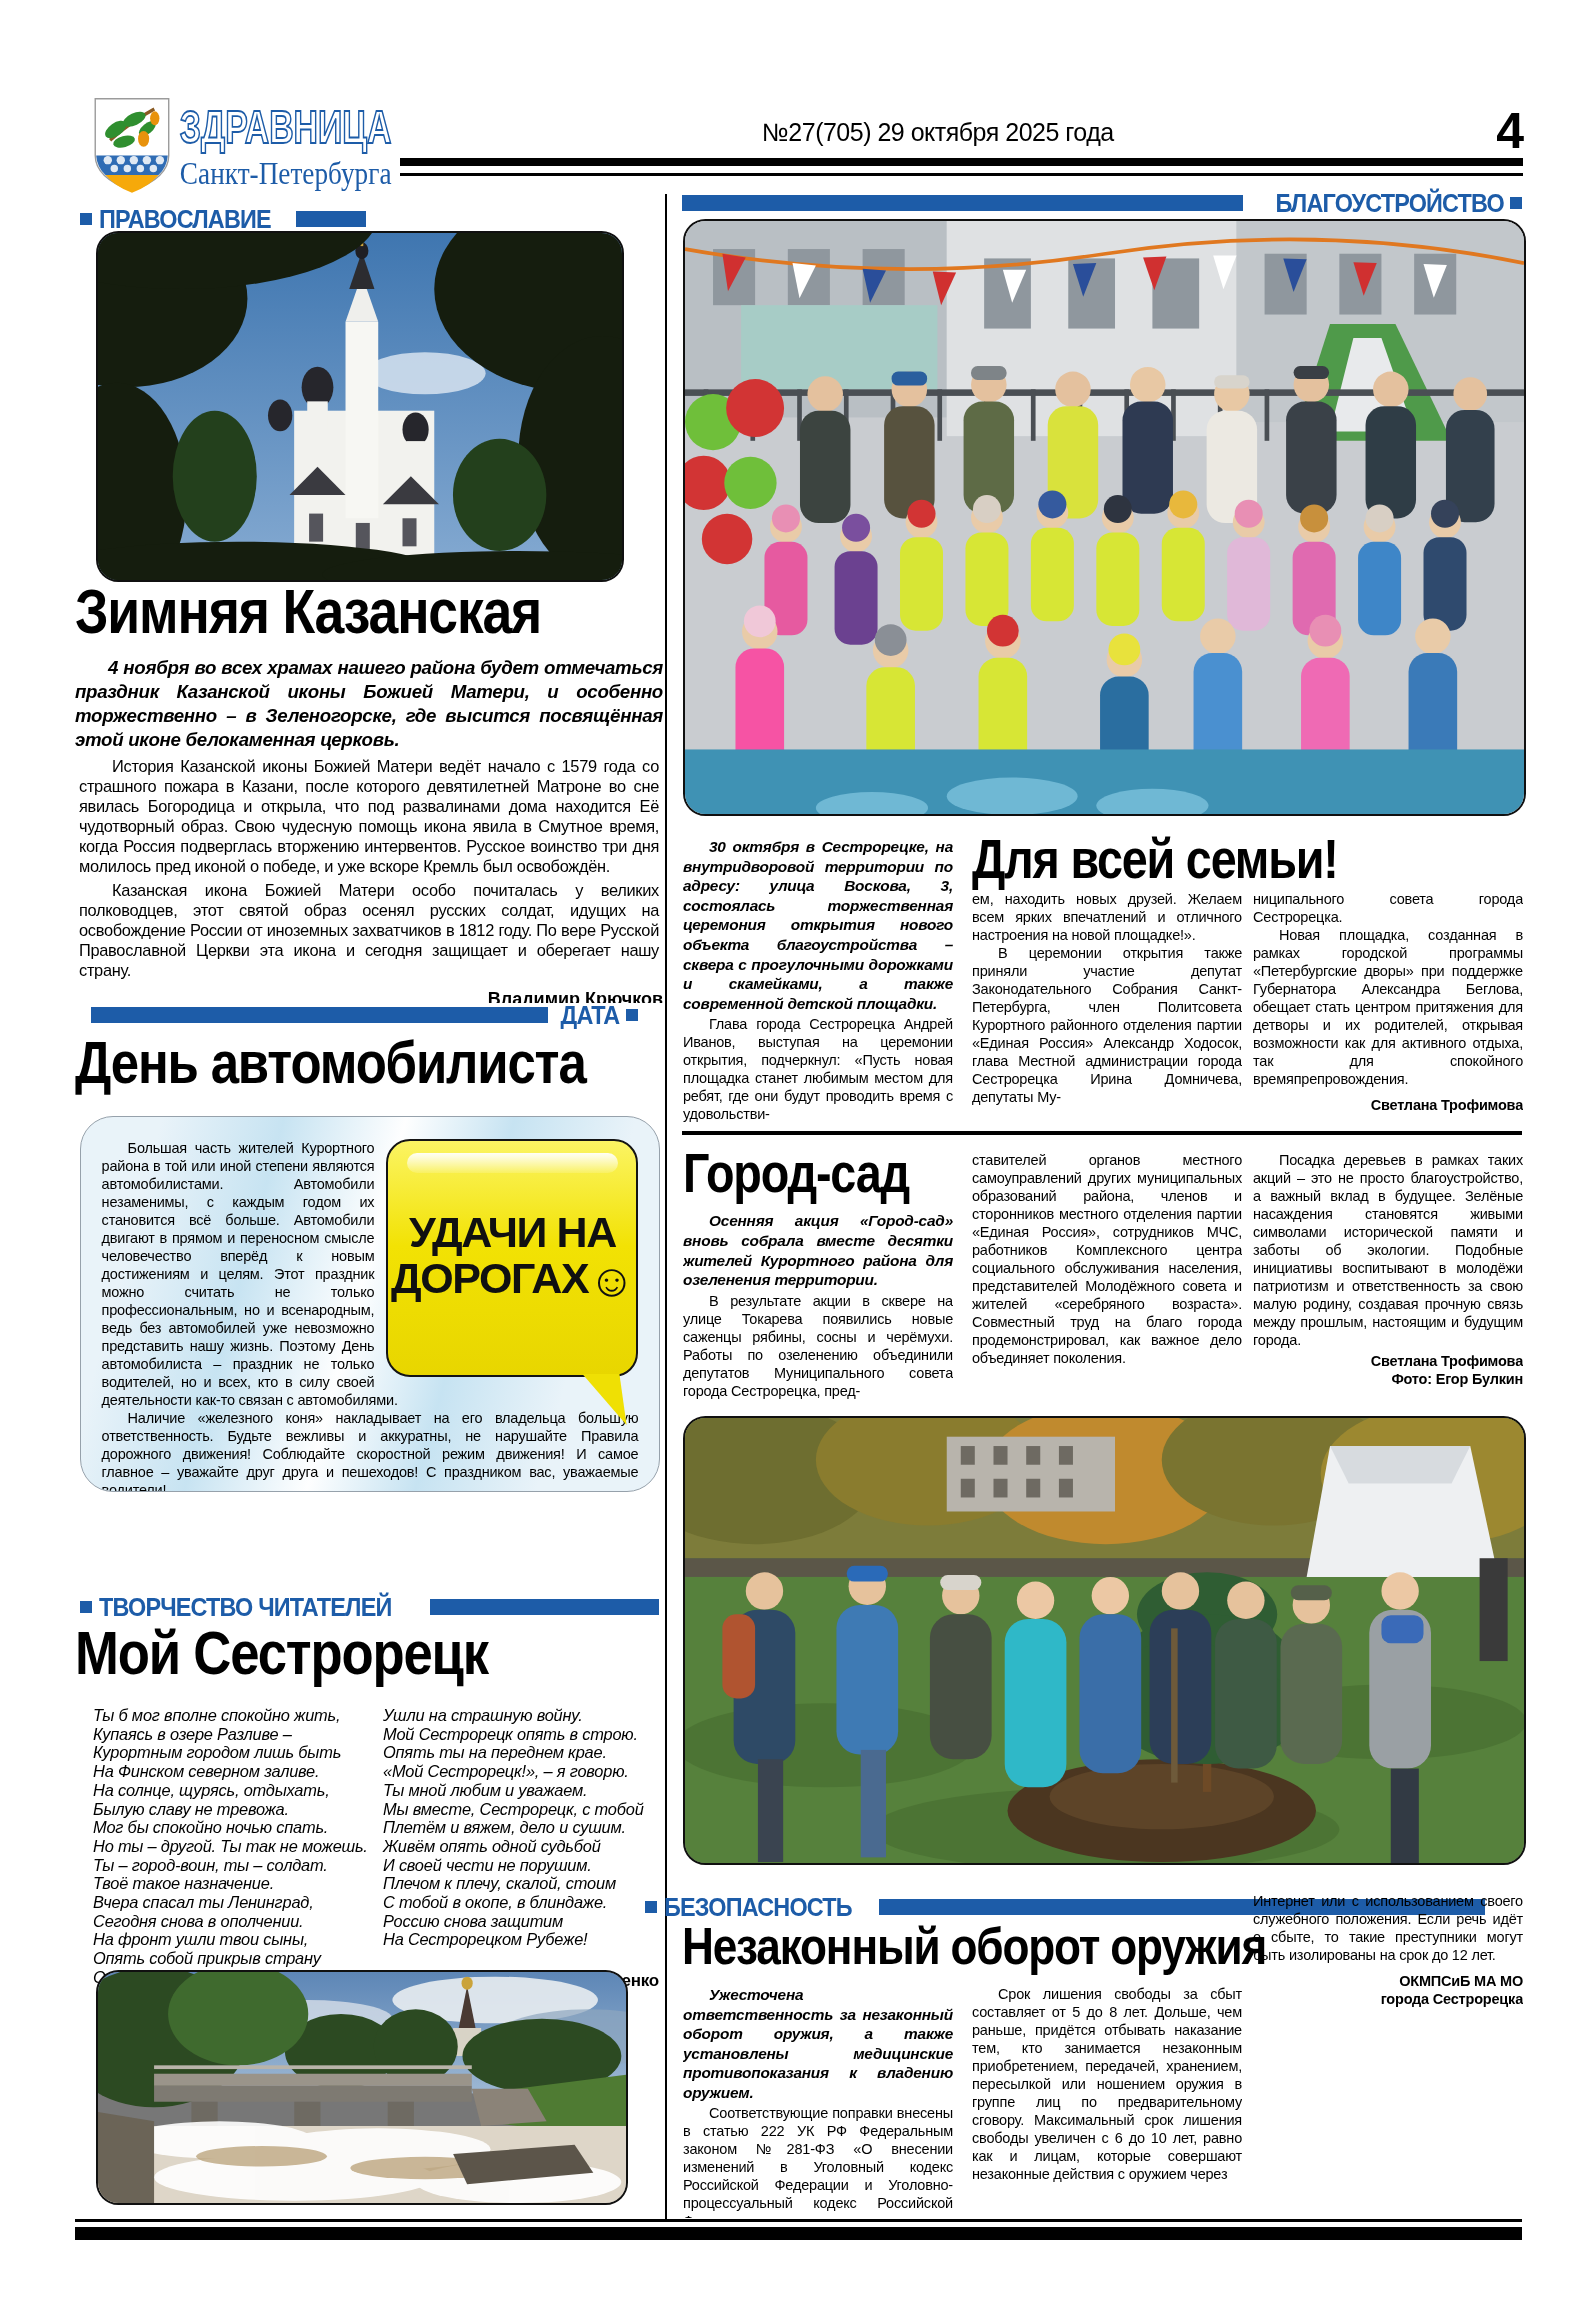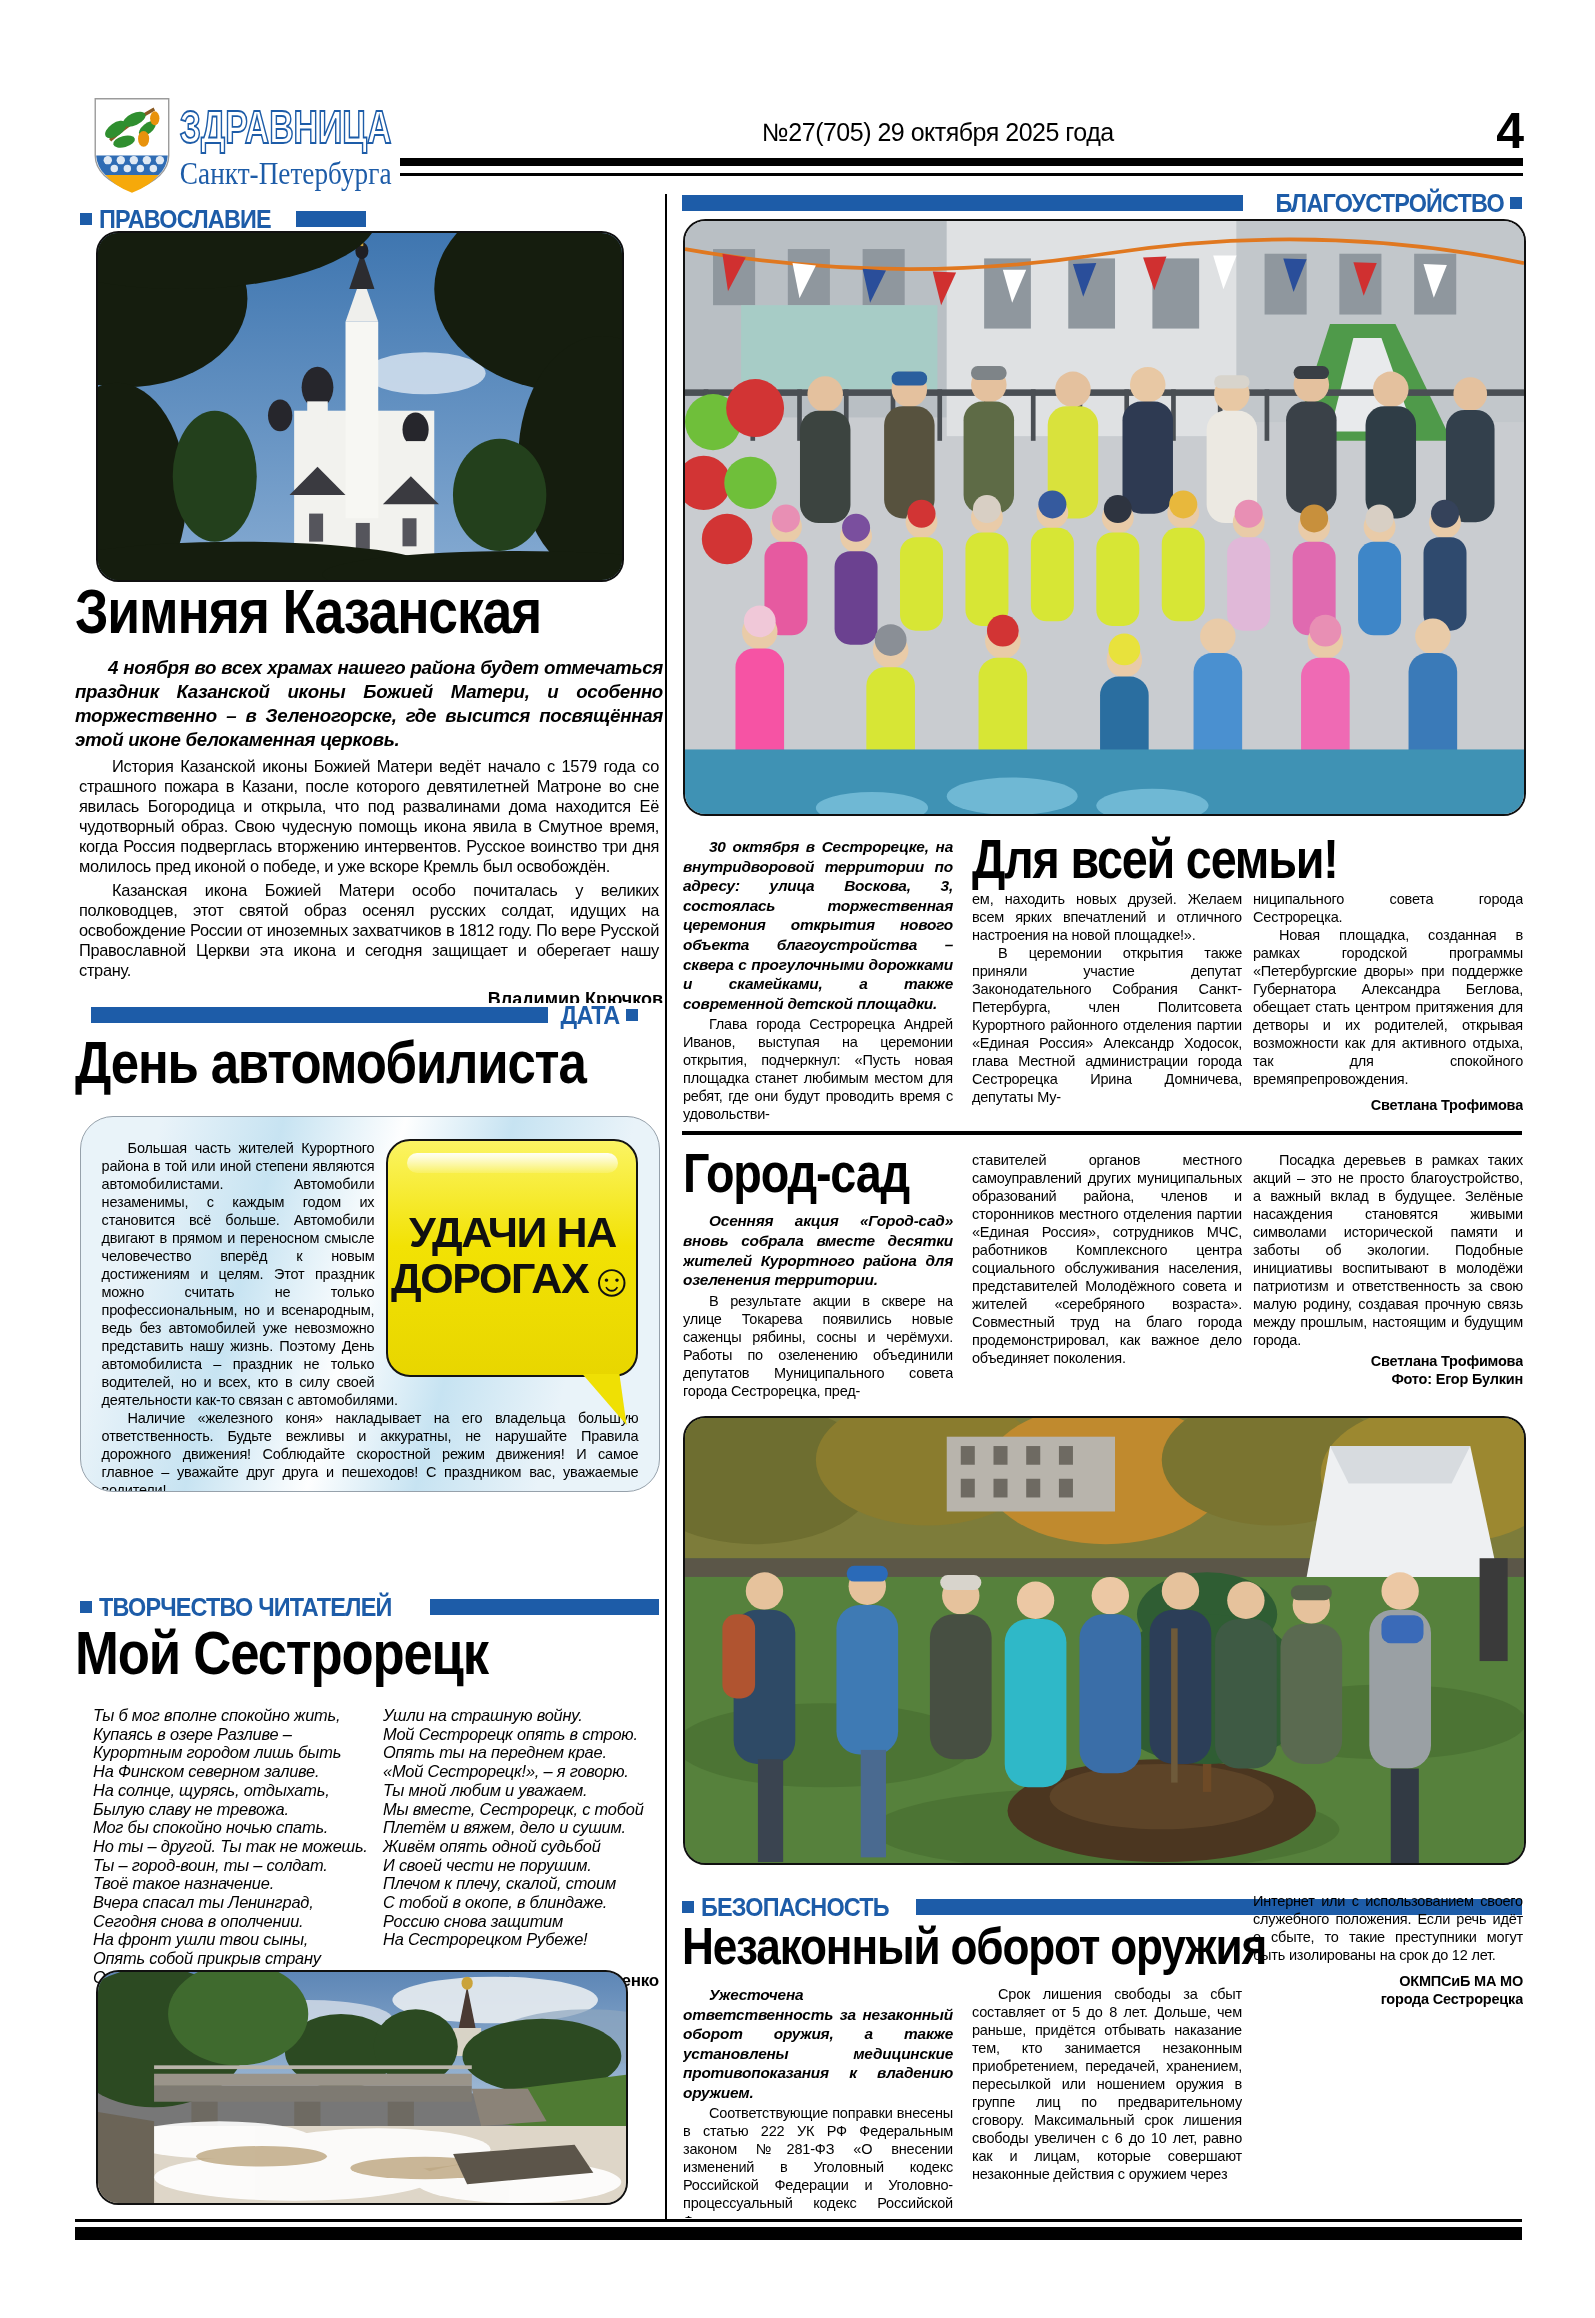--- a/index.html
+++ b/index.html
@@ -636,21 +636,21 @@
         <g transform="translate(1480,330)">
             <circle cx="50" cy="40" r="40" fill="#ecc8a4"></circle>
             <rect x="-16" y="80" width="132" height="340" rx="50" fill="#9aa0a4"></rect>
             <rect x="10" y="92" width="90" height="60" rx="20" fill="#3a6ab8"></rect>
             <rect x="30" y="420" width="60" height="220" fill="#323a44"></rect>
           </g>
       </g>
     </svg>
   </div>
 
-  <div class="abs label-row" style="left:682px;top:1897px;width:840px;">
+  <div class="abs label-row" style="left:645px;top:1897px;width:840px;">
     <span class="label-sq"></span>
     <span class="label-text">БЕЗОПАСНОСТЬ</span>
     <span class="label-bar"></span>
   </div>
 
   <div class="abs headline" style="left:682px;top:1920px;font-size:52px;">Незаконный оборот оружия</div>
 
   <div class="abs clip" style="left:683px;top:1985px;width:270px;height:233px;">
     <div class="lead-R">Ужесточена ответственность за незаконный оборот оружия, а также установлены медицинские противопоказания к владению оружием.</div>
     <div class="body-R">

